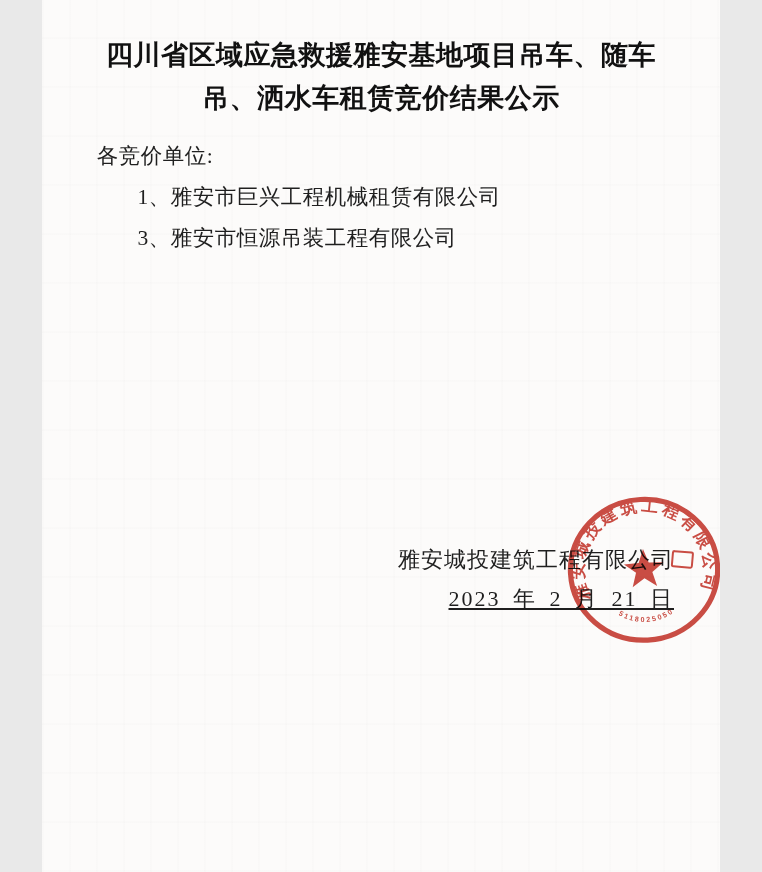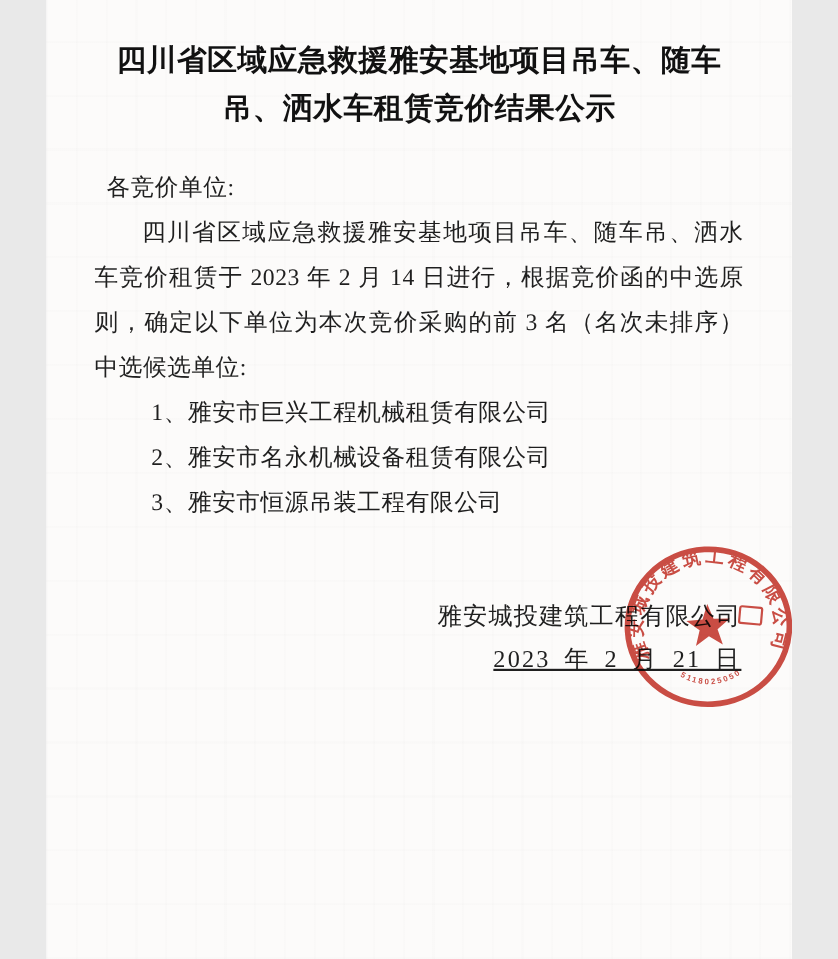--- a/index.html
+++ b/index.html
@@ -22,21 +22,21 @@
     font-family: "Liberation Sans", "DejaVu Sans", sans-serif;
     font-weight: 700;
     font-size: 27px;
     line-height: 43px;
     text-align: center;
     letter-spacing: 0.5px;
     color: #111111;
   }
   .content {
     position: absolute;
-    top: 150px;
+    top: 136px;
     left: 44px;
     right: 44px;
     font-size: 21.5px;
     line-height: 41px;
     letter-spacing: 0.5px;
     color: #1f1f1f;
   }
   .content p { margin: 0; }
   .salutation { text-indent: 0.5em; }
   .para { text-indent: 2em; text-align: justify; }
@@ -77,23 +77,21 @@
 </style>
 </head>
 <body>
 
 <div class="page">
 
   <h1 class="title">四川省区域应急救援雅安基地项目吊车、随车吊、洒水车租赁竞价结果公示</h1>
 
   <div class="content">
     <p class="salutation">各竞价单位:</p>
-    <p class="para">四川省区域应急救援雅安基地项目吊车、随车吊、洒水车竞价租赁于 2023 年 2 月 14 日进行，根据竞价函的中选原则，确定以下单位为本次竞价采购的前 3 名（名次未排序）中选候选单位:</p>
     <p class="list-item">1、雅安市巨兴工程机械租赁有限公司</p>
-    <p class="list-item">2、雅安市名永机械设备租赁有限公司</p>
     <p class="list-item">3、雅安市恒源吊装工程有限公司</p>
   </div>
 
   <div class="signature">
     <div class="sig-company">雅安城投建筑工程有限公司</div>
     <div class="sig-date">2023 年 2 月 21 日</div>
   </div>
 
   <svg class="seal" viewBox="0 0 200 190">
     <defs>

